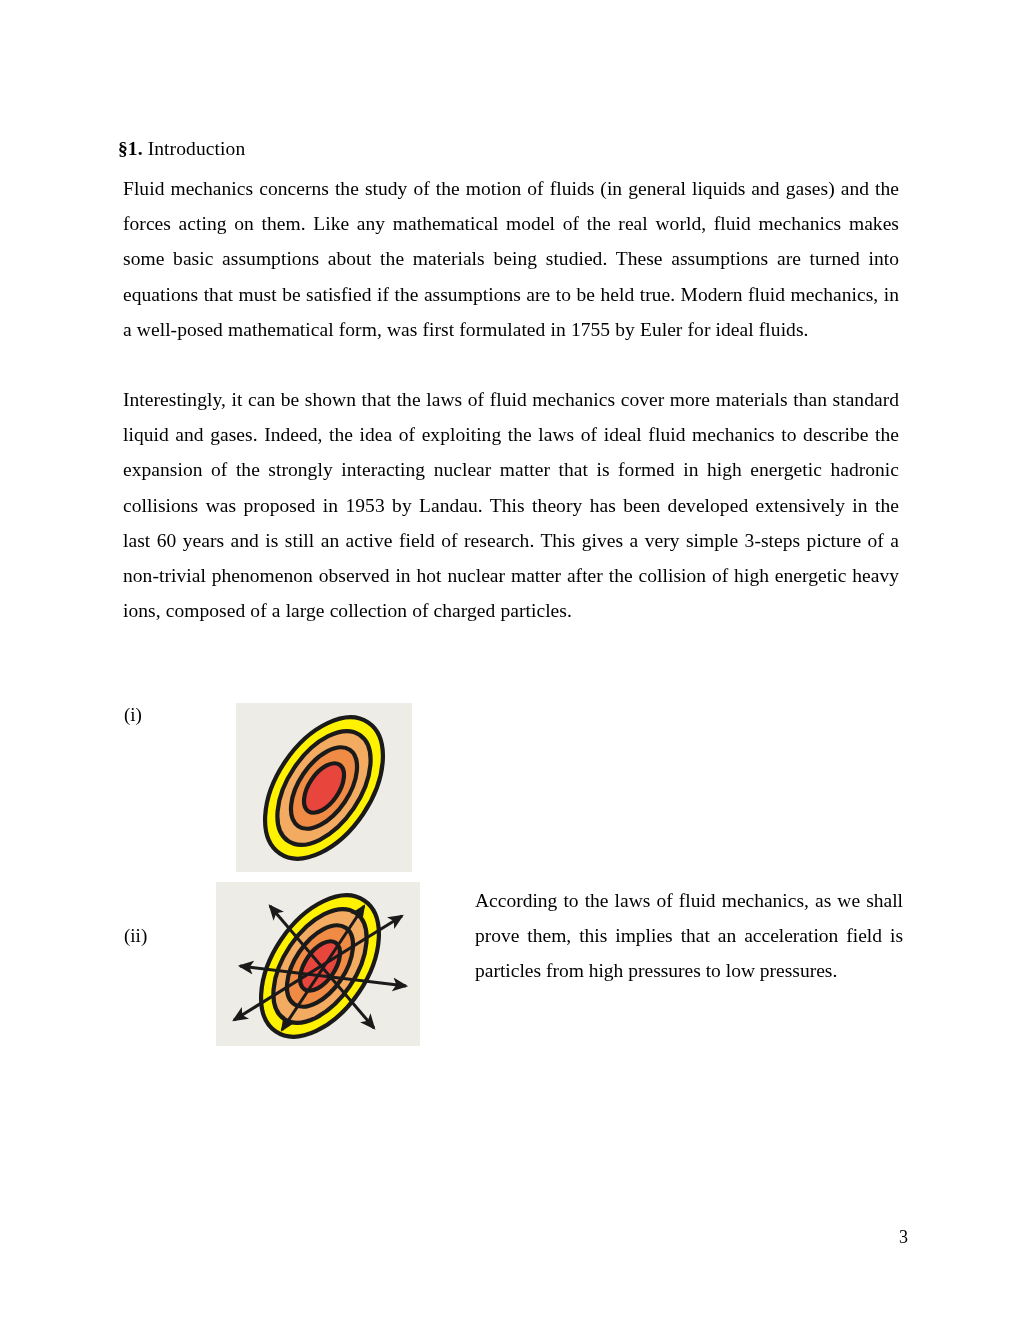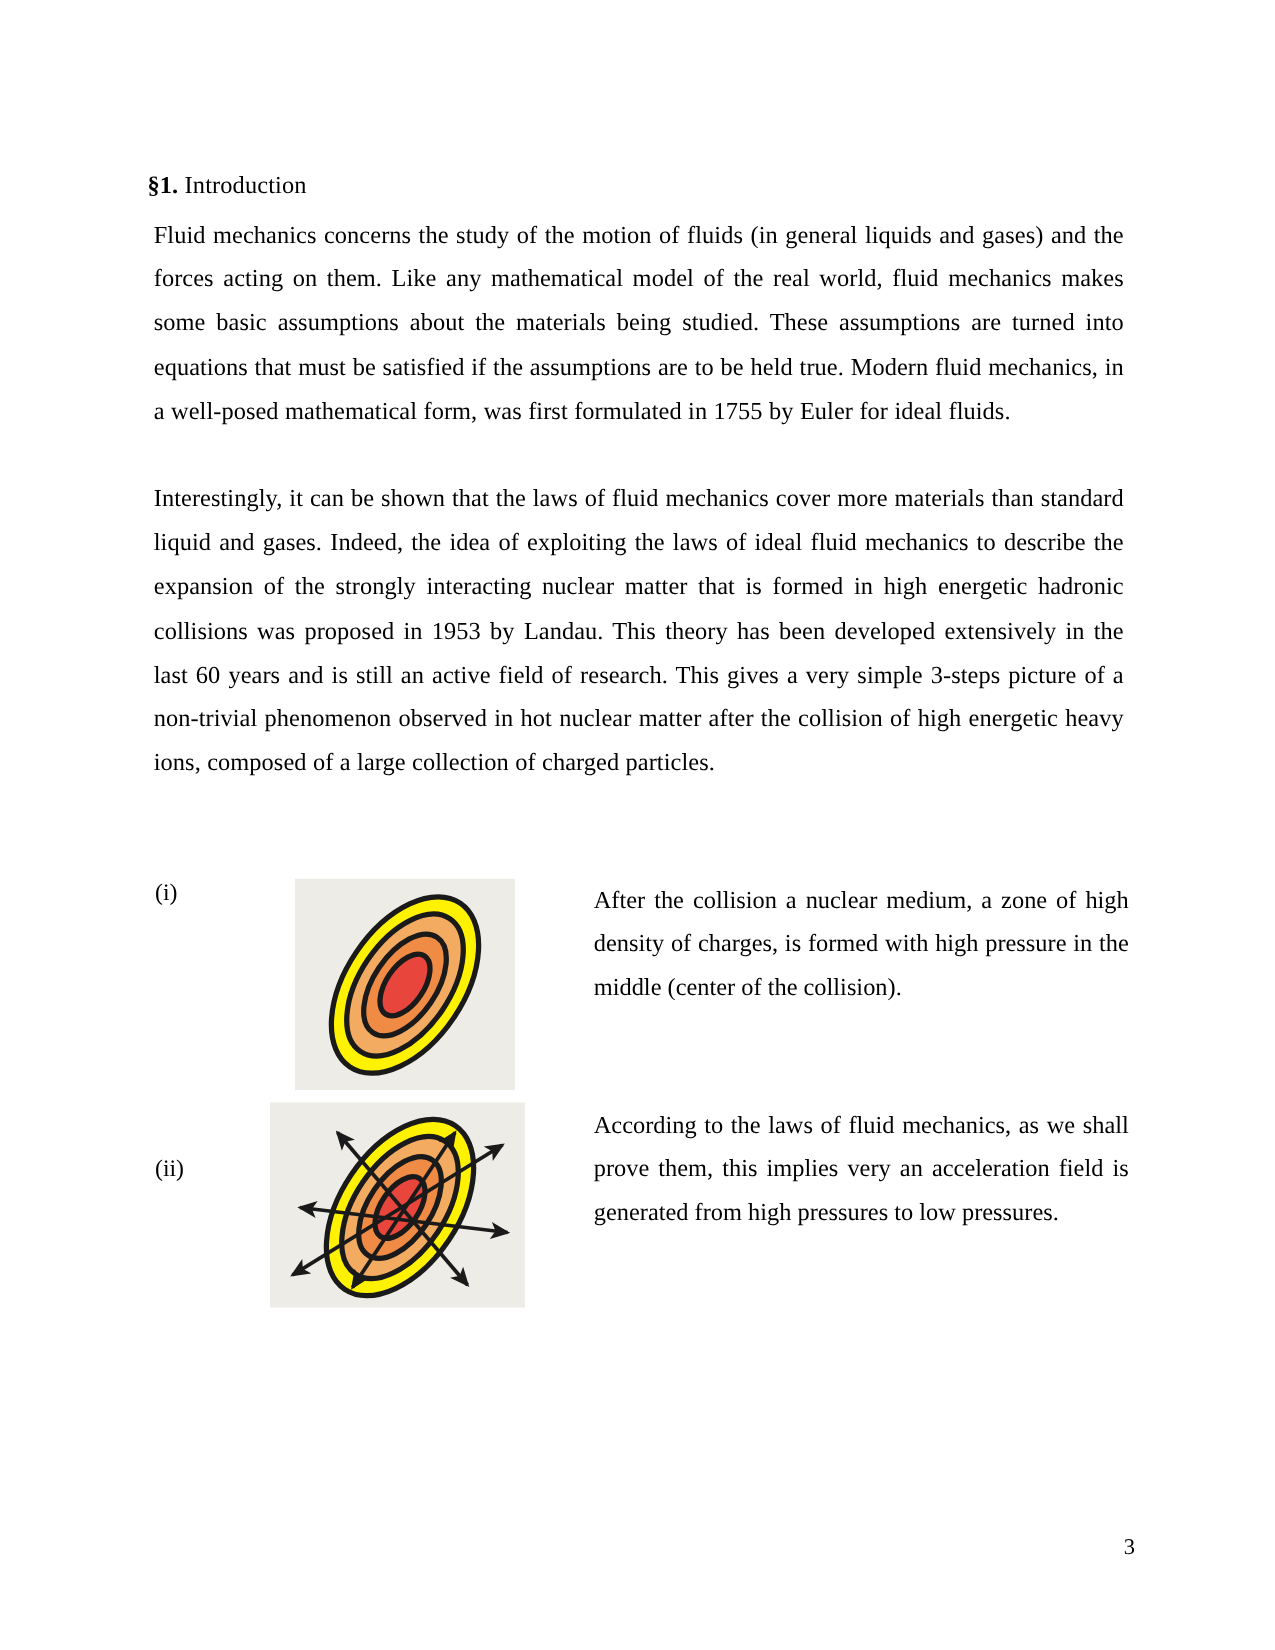--- a/index.html
+++ b/index.html
@@ -97,21 +97,20 @@
     <svg width="176" height="169" viewBox="0 0 176 169">
       <g transform="translate(88,85) rotate(-56)">
         <ellipse cx="0" cy="0" rx="79" ry="47" fill="#fff200" stroke="#1a1a1a" stroke-width="4.2"></ellipse>
         <ellipse cx="0" cy="0" rx="64" ry="36" fill="#f3ab62" stroke="#1a1a1a" stroke-width="4.2"></ellipse>
         <ellipse cx="0" cy="0" rx="46" ry="25" fill="#ef8b44" stroke="#1a1a1a" stroke-width="4.2"></ellipse>
         <ellipse cx="0" cy="0" rx="28" ry="15" fill="#e8453c" stroke="#1a1a1a" stroke-width="4.2"></ellipse>
       </g>
     </svg>
   </div>
 
-  <div class="item-text" style="left:475px; top:703px; width:428px;">After the collision a nuclear medium, a zone of high density of charges, is formed with high pressure in the middle (center of the collision).</div>
 
   <div class="item-label" style="left:124px; top:924px;">(ii)</div>
 
   <div class="fig-box" style="left:216px; top:882px; width:204px; height:164px;">
     <svg width="204" height="164" viewBox="0 0 204 164">
       <defs>
         <marker id="ah" viewBox="0 0 10 10" refX="8.6" refY="5" markerWidth="5.2" markerHeight="5.2" orient="auto-start-reverse">
           <path d="M 0 0.6 L 10 5 L 0 9.4 L 2.4 5 Z" fill="#1a1a1a"></path>
         </marker>
       </defs>
@@ -125,17 +124,17 @@
 
       <g stroke="#1a1a1a" stroke-width="3" fill="none" marker-start="url(#ah)" marker-end="url(#ah)">
         <line x1="18" y1="138" x2="186" y2="34"></line>
         <line x1="66" y1="148" x2="148" y2="24"></line>
         <line x1="158" y1="146" x2="54" y2="24"></line>
         <line x1="190" y1="104" x2="24" y2="84"></line>
       </g>
     </svg>
   </div>
 
-  <div class="item-text" style="left:475px; top:883px; width:428px;">According to the laws of fluid mechanics, as we shall prove them, this implies very an acceleration field is generated from high pressures to low pressures.</div>
+  <div class="item-text" style="left:475px; top:883px; width:428px;">According to the laws of fluid mechanics, as we shall prove them, this implies that an acceleration field is particles from high pressures to low pressures.</div>
 
   <div class="page-number">3</div>
 
 </div>
 
 </body></html>

